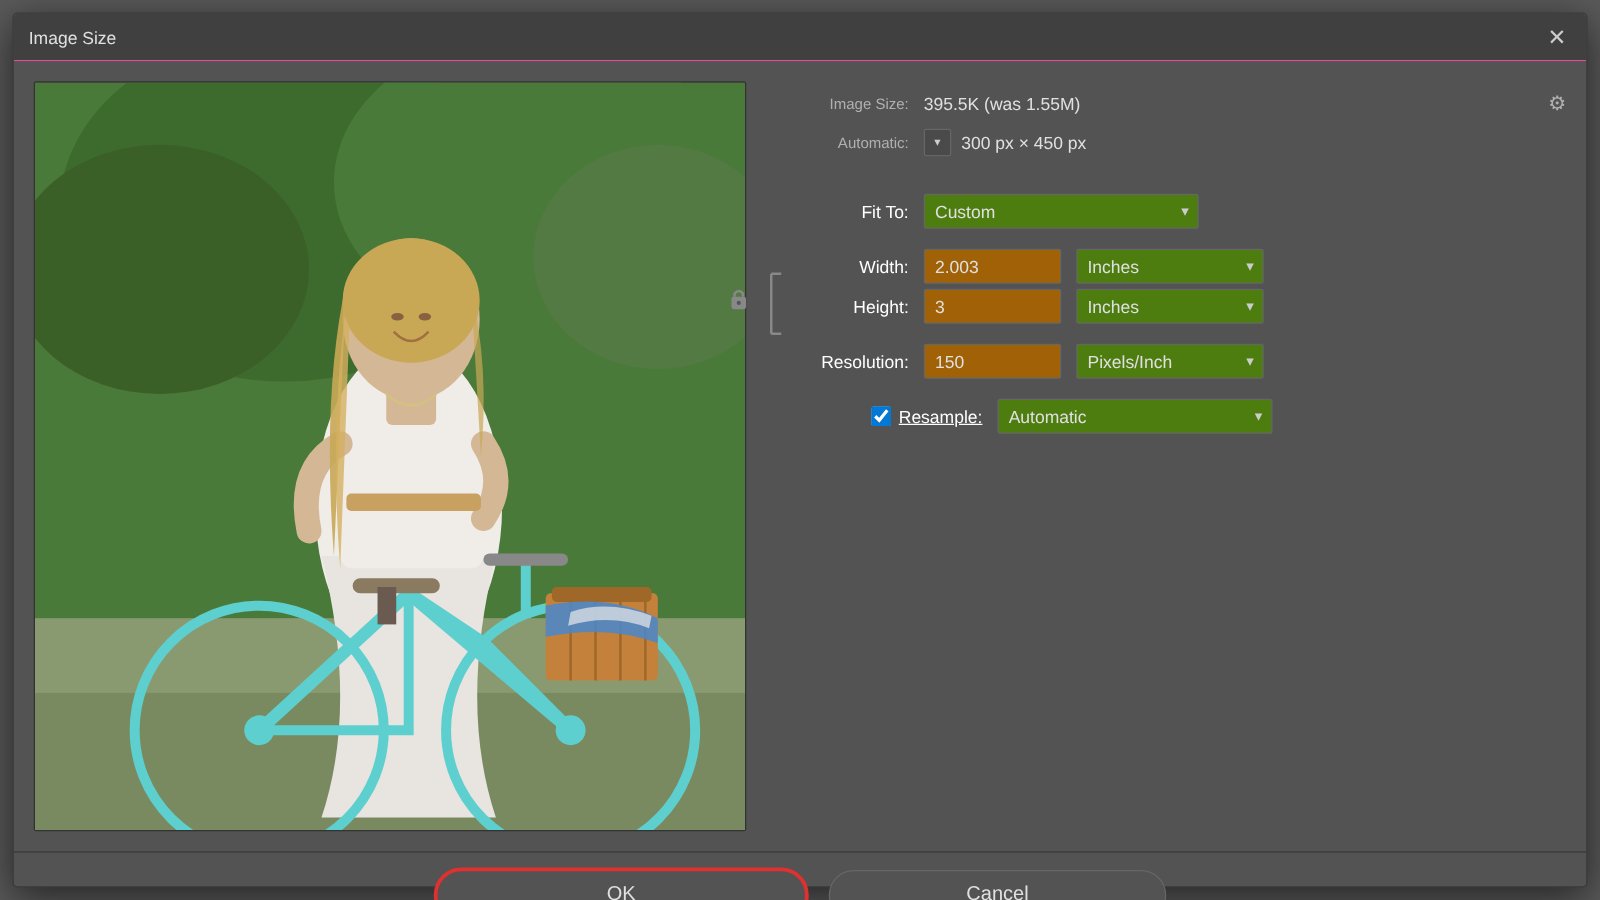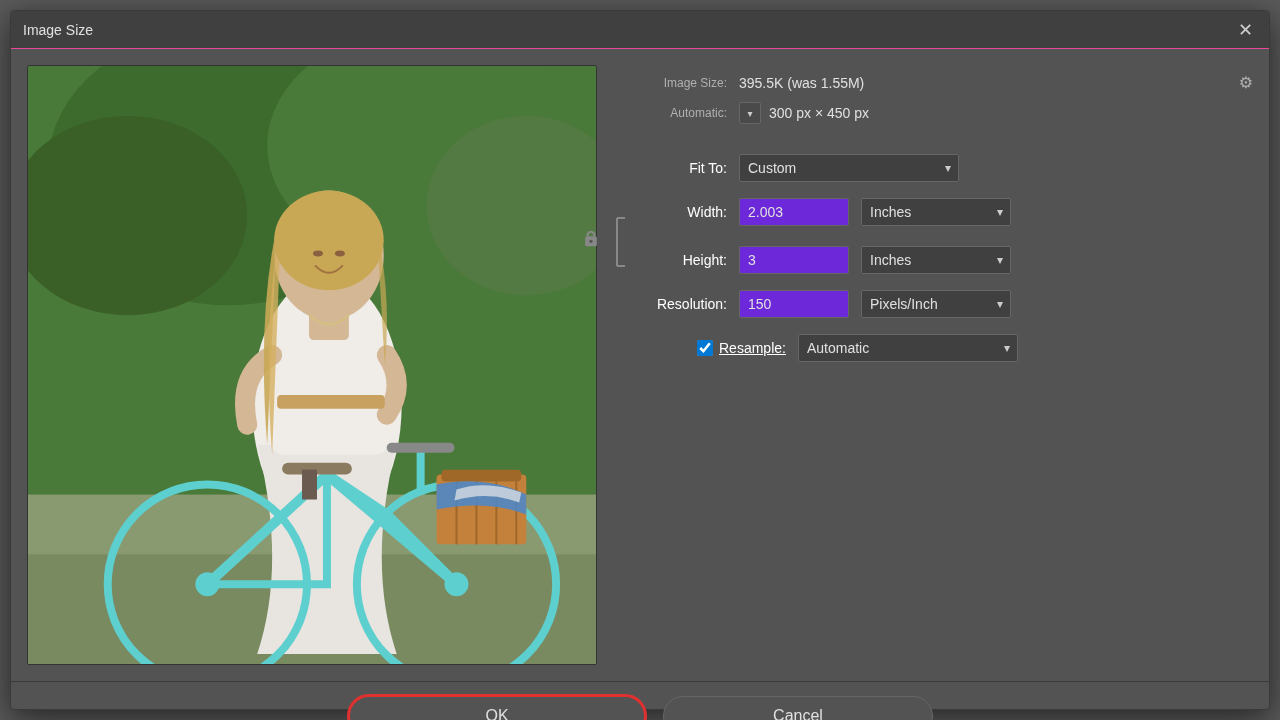--- a/index.html
+++ b/index.html
@@ -150,32 +150,32 @@
 
     .form-label {
       color: #ffffff;
       min-width: 110px;
       text-align: right;
       margin-right: 12px;
       font-size: 14px;
     }
 
     .form-input {
-      background: #6d28d9;
+      background: #a16207;
       border: 1px solid #666;
       border-radius: 2px;
       color: #e0e0e0;
       font-size: 14px;
       padding: 5px 8px;
       width: 110px;
       outline: none;
     }
 
     .form-select {
-      background: #404040;
+      background: #4d7c0f;
       border: 1px solid #666;
       border-radius: 2px;
       color: #e0e0e0;
       font-size: 14px;
       padding: 5px 8px;
       min-width: 150px;
       cursor: pointer;
       appearance: none;
       -webkit-appearance: none;
       padding-right: 28px;
@@ -355,21 +355,21 @@
           <div class="select-wrapper fit-to-select-wrapper">
             <select class="form-select fit-to-select">
               <option>Custom</option>
               <option>Original Size</option>
               <option>US Paper (8.5" x 11")</option>
               <option>A4 (210 mm x 297 mm)</option>
             </select>
           </div>
         </div>
 
-        <div style="position:relative; display:flex; flex-direction:column; gap:20px;">
+        <div style="position:relative; display:flex; flex-direction:column; gap:4px;">
 
           <svg style="position:absolute; left:-20px; top:4px; width:30px; height:80px;" viewBox="0 0 30 80">
 
             <line x1="20" y1="16" x2="28" y2="16" stroke="#888" stroke-width="2"></line>
 
             <line x1="20" y1="16" x2="20" y2="64" stroke="#888" stroke-width="2"></line>
 
             <line x1="20" y1="64" x2="28" y2="64" stroke="#888" stroke-width="2"></line>
           </svg>
 

